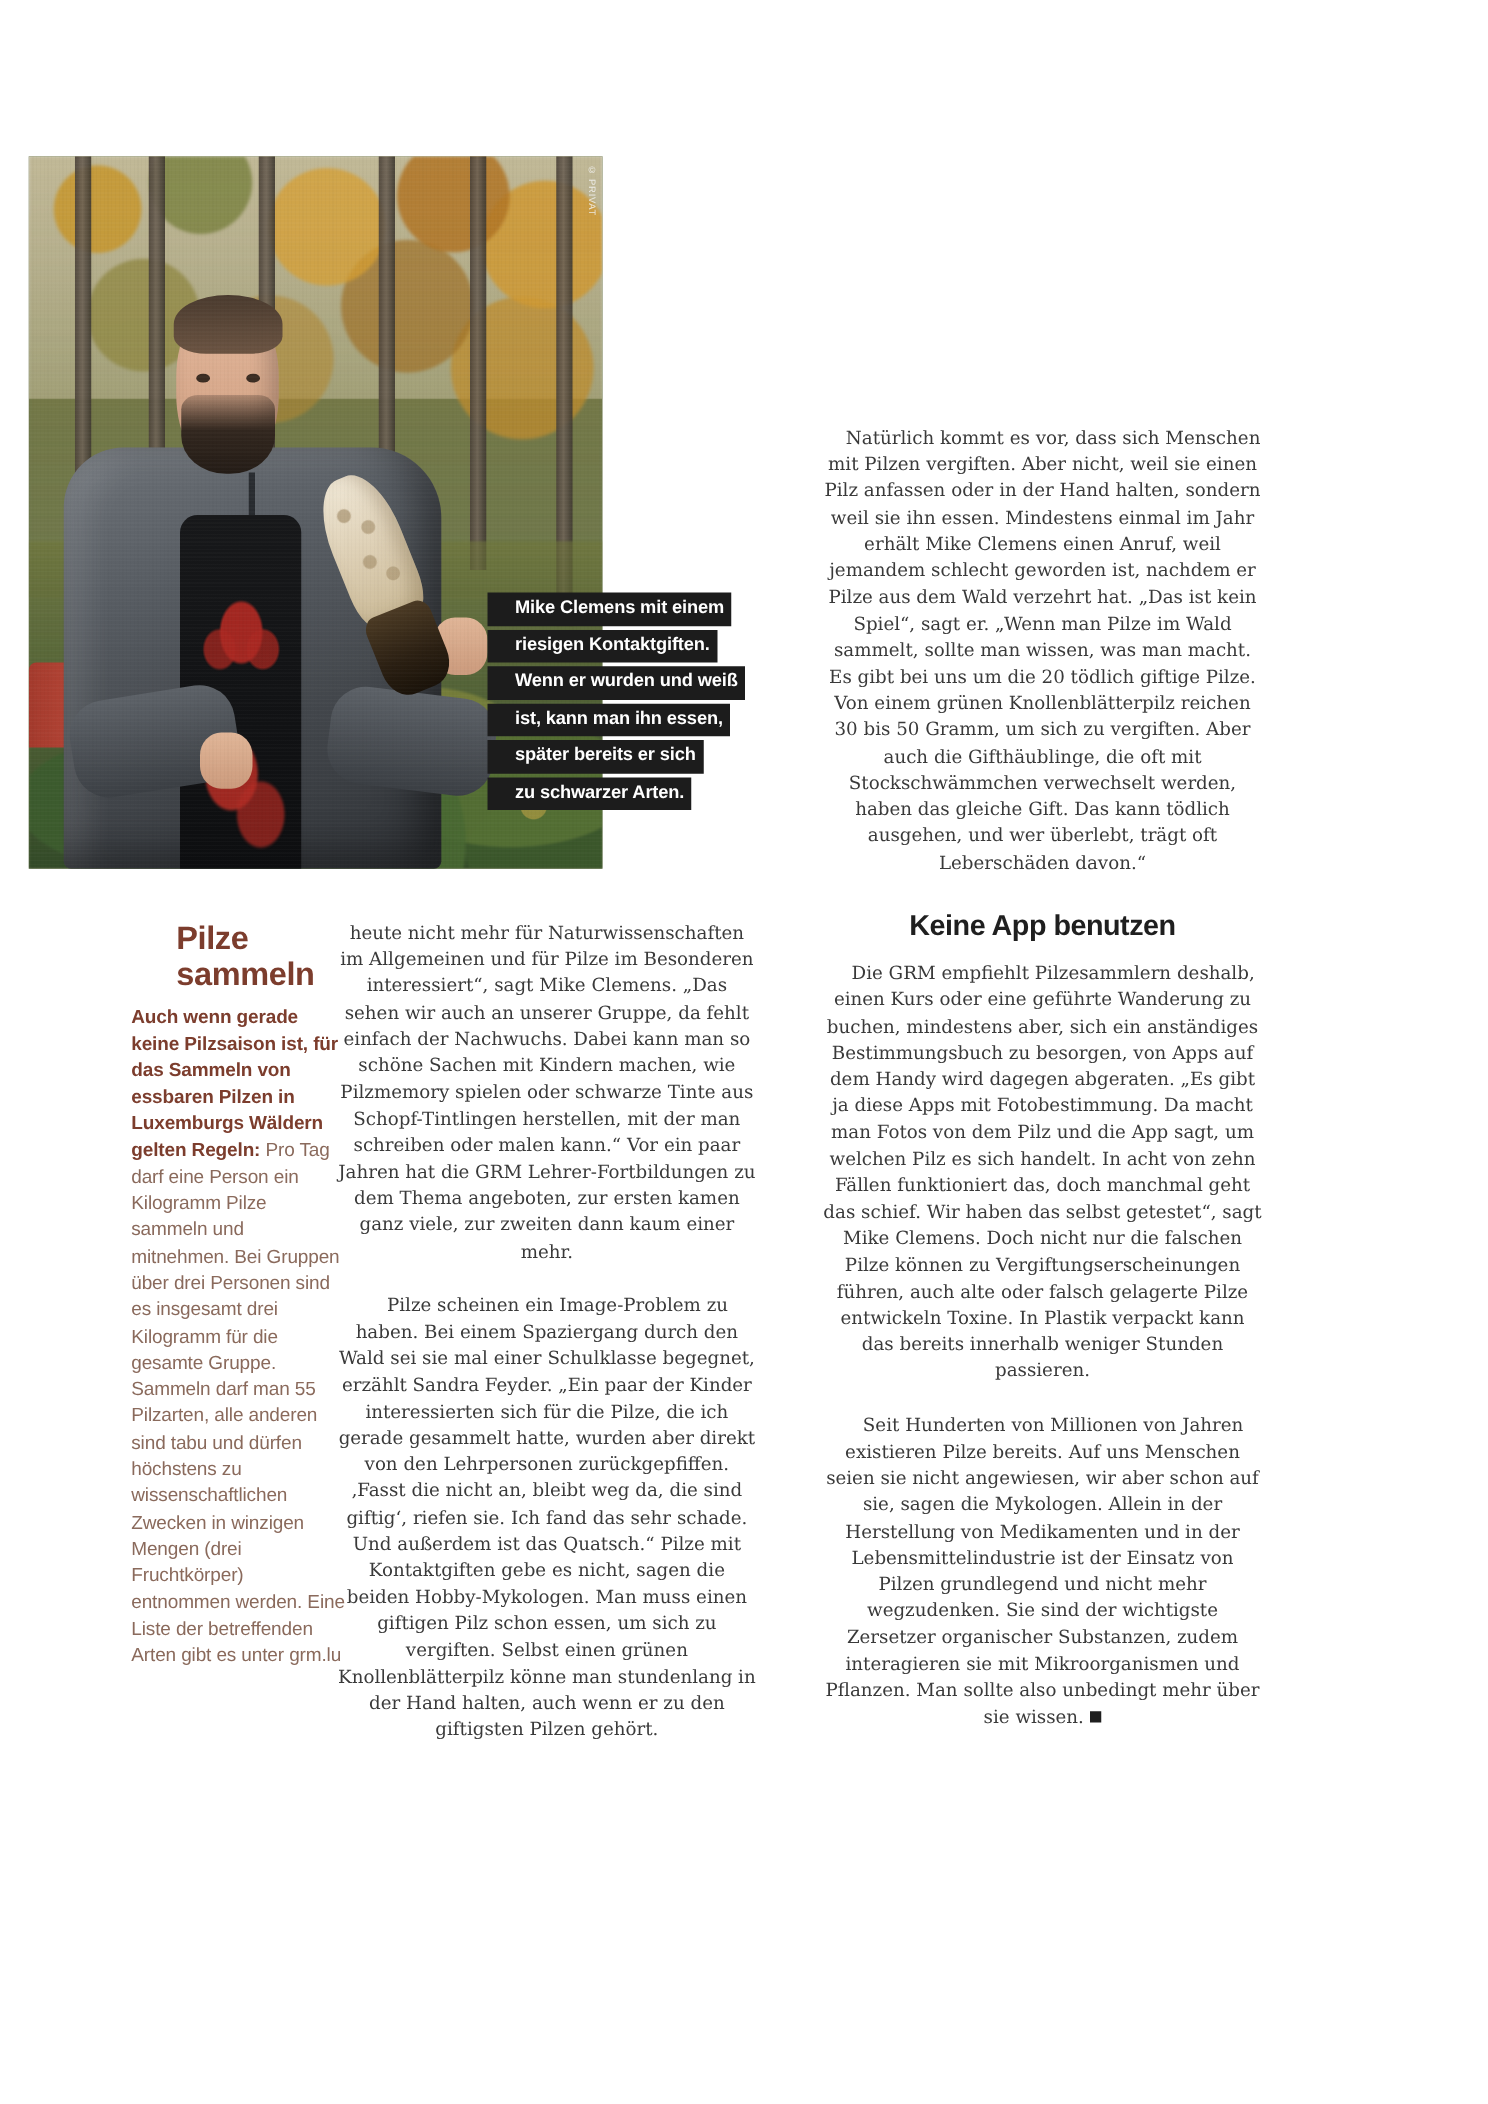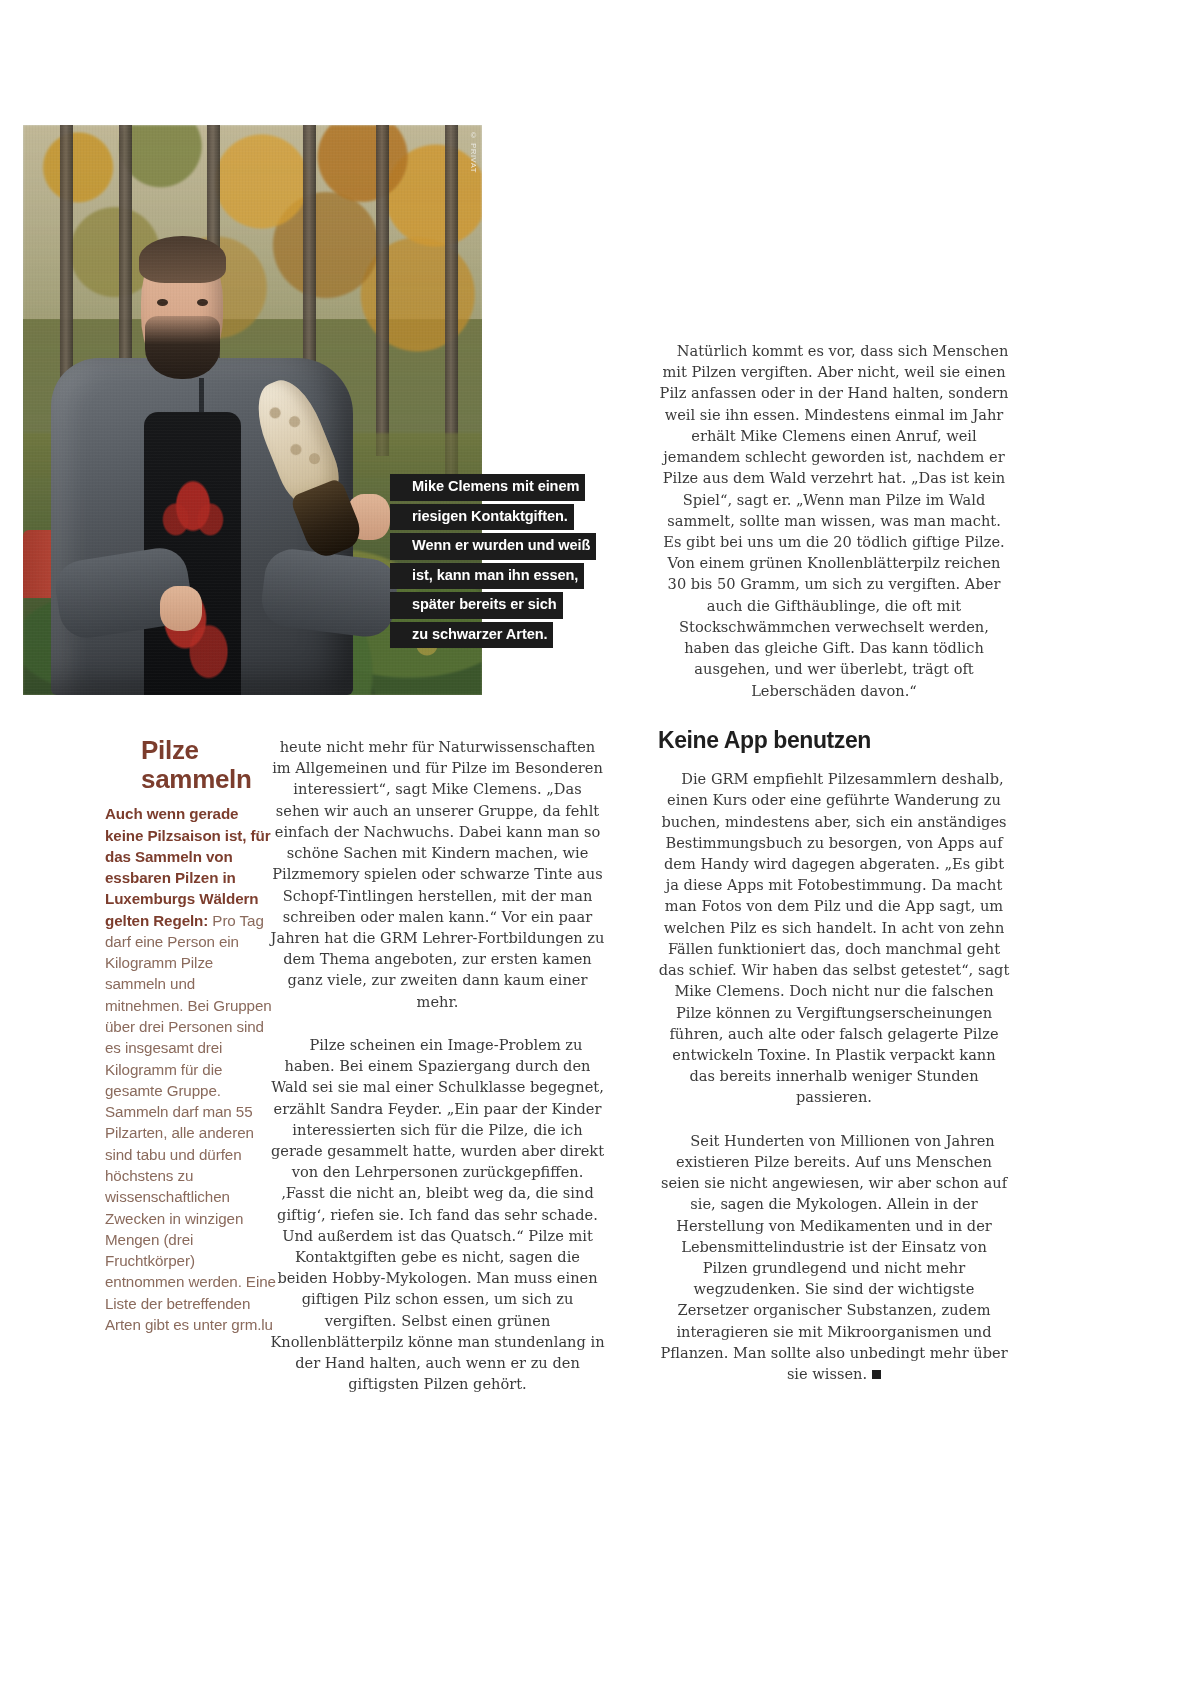--- a/index.html
+++ b/index.html
@@ -224,21 +224,21 @@
     font-size: 14.6px; line-height: 1.455;
     color: #3a3a3a; text-align: center;
     hyphens: manual;
   }
   .body p.ind { text-indent: 17px; }
   .body p + p { margin-top: 22px; }
 
   .subhead {
     font-family: "Liberation Sans", sans-serif;
     font-weight: 700; font-size: 23px; line-height: 1.15;
-    color: #1f1f1f; 
+    color: #1f1f1f; text-align: center;
     margin-top: 26px; margin-bottom: 15px;
     letter-spacing: -0.4px;
   }
   .endmark {
     display: inline-block; width: 9px; height: 9px;
     background: #1f1f1f; margin-left: 5px; vertical-align: baseline;
   }
 </style>
 </head>
 <body>

